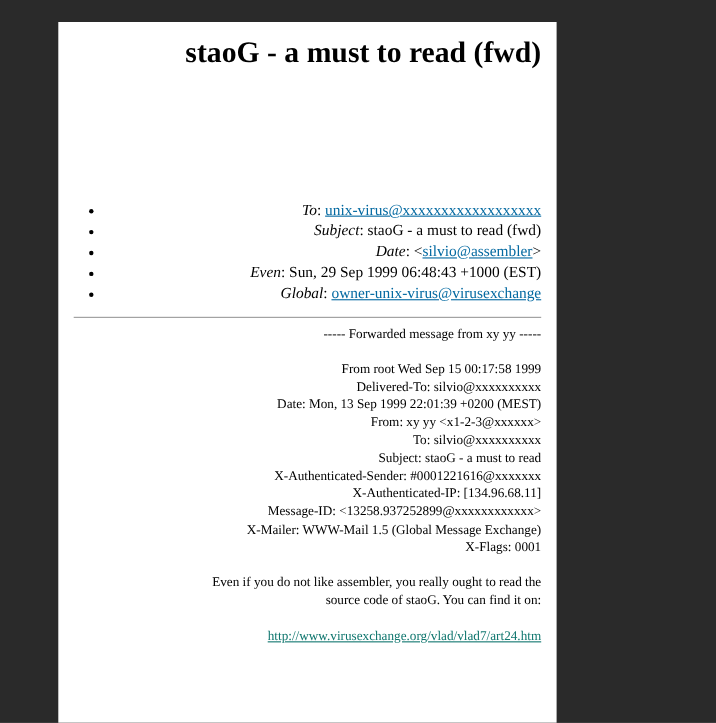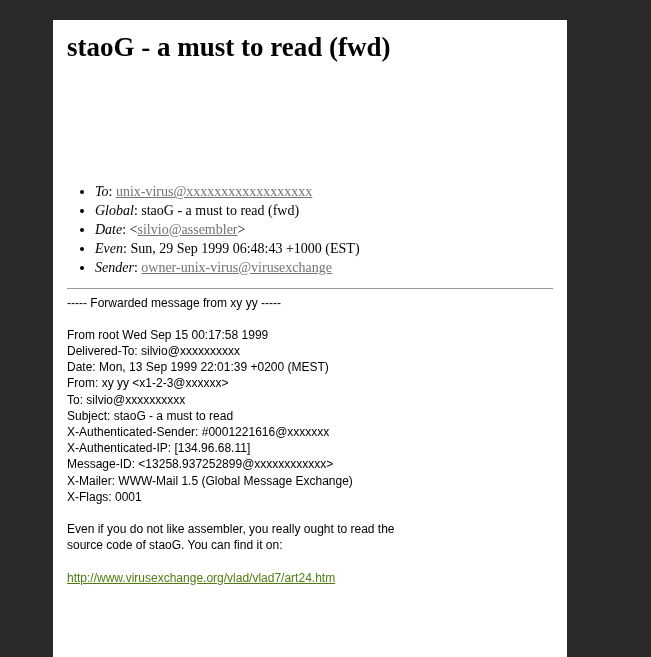--- a/index.html
+++ b/index.html
@@ -8,91 +8,92 @@
     width: 651px;
     height: 657px;
     background: #2a2a2a;
     font-family: "Times New Roman", Times, serif;
     overflow: hidden;
   }
   .sheet {
     position: absolute;
     left: 53px;
     top: 20px;
-    width: 514px;
+    width: 453px;
     bottom: 0;
     background: #ffffff;
     box-sizing: border-box;
     padding: 12px 14px 0 14px;
     overflow: hidden;
+    text-align: right;
   }
   h1 {
     font-size: 27px;
     font-weight: bold;
     margin: 0 0 120px 0;
     line-height: 1.15;
   }
   ul.headers {
     margin: 0 0 10px 0;
     padding-left: 28px;
   }
   ul.headers li {
     list-style-type: disc;
     font-size: 14px;
     line-height: 1.35;
   }
   ul.headers li em {
   }
   a.mail {
-    color: #737373;
+    color: #0369a1;
     text-decoration: underline;
   }
   hr {
     border: none;
     border-top: 1px solid #999;
     margin: 10px 0 6px 0;
   }
   pre.body {
-    font-family: Liberation Sans, sans-serif;
+    font-family: Liberation Serif, serif;
     font-size: 12px;
     line-height: 1.35;
     white-space: pre-wrap;
     margin: 6px 0 0 0;
   }
   pre.body a {
-    color: #4d7c0f;
+    color: #0f766e;
     text-decoration: underline;
   }
 </style>
 </head>
 <body>
 
 <div class="sheet">
 
   <h1>staoG - a must to read (fwd)</h1>
 
   <ul class="headers">
     <li>
       <em>To</em>:
       <a class="mail" href="#">unix-virus@xxxxxxxxxxxxxxxxxx</a>
     </li>
     <li>
-      <em>Global</em>:
+      <em>Subject</em>:
       <span>staoG - a must to read (fwd)</span>
     </li>
     <li>
       <em>Date</em>:
       &lt;<a class="mail" href="#">silvio@assembler</a>&gt;
     </li>
     <li>
       <em>Even</em>:
       <span>Sun, 29 Sep 1999 06:48:43 +1000 (EST)</span>
     </li>
     <li>
-      <em>Sender</em>:
+      <em>Global</em>:
       <a class="mail" href="#">owner-unix-virus@virusexchange</a>
     </li>
   </ul>
 
   <hr>
 
   <pre class="body"><span>----- Forwarded message from xy yy -----
 
 From root Wed Sep 15 00:17:58 1999
 Delivered-To: silvio@xxxxxxxxxx

